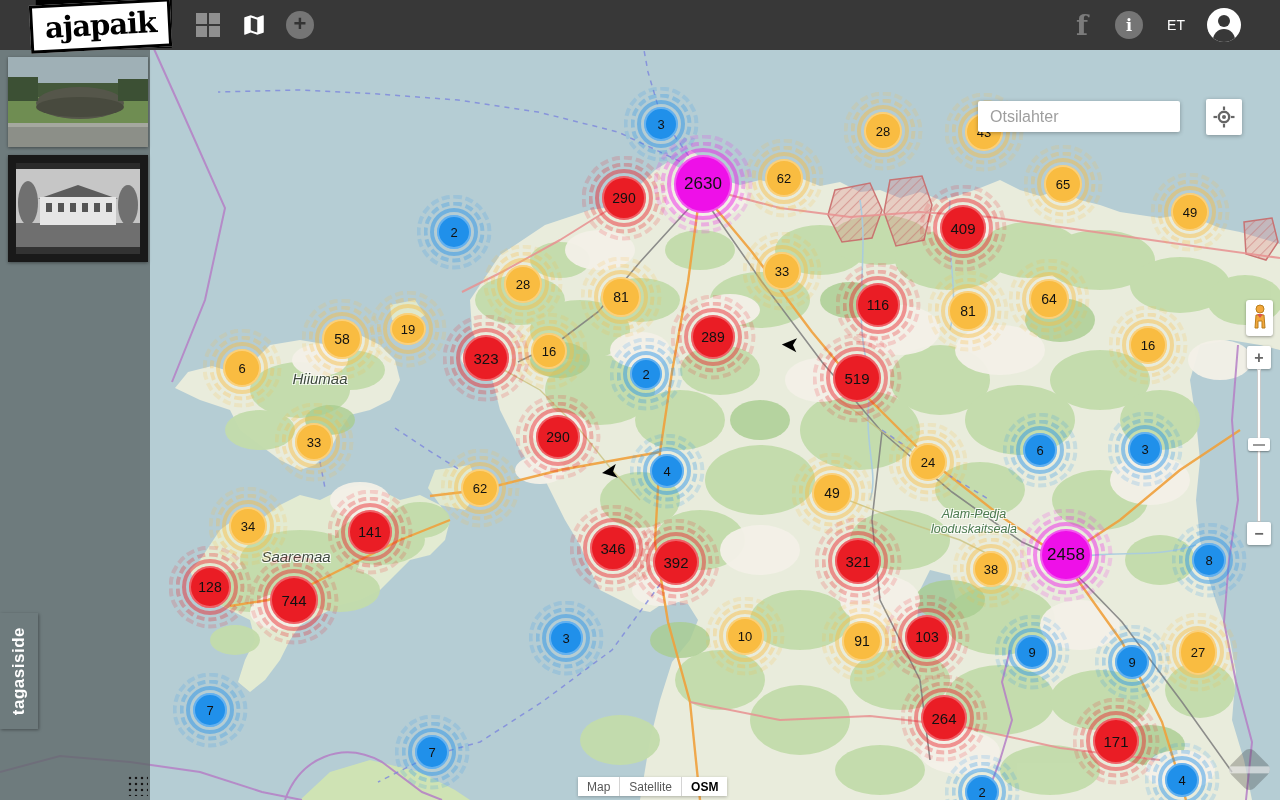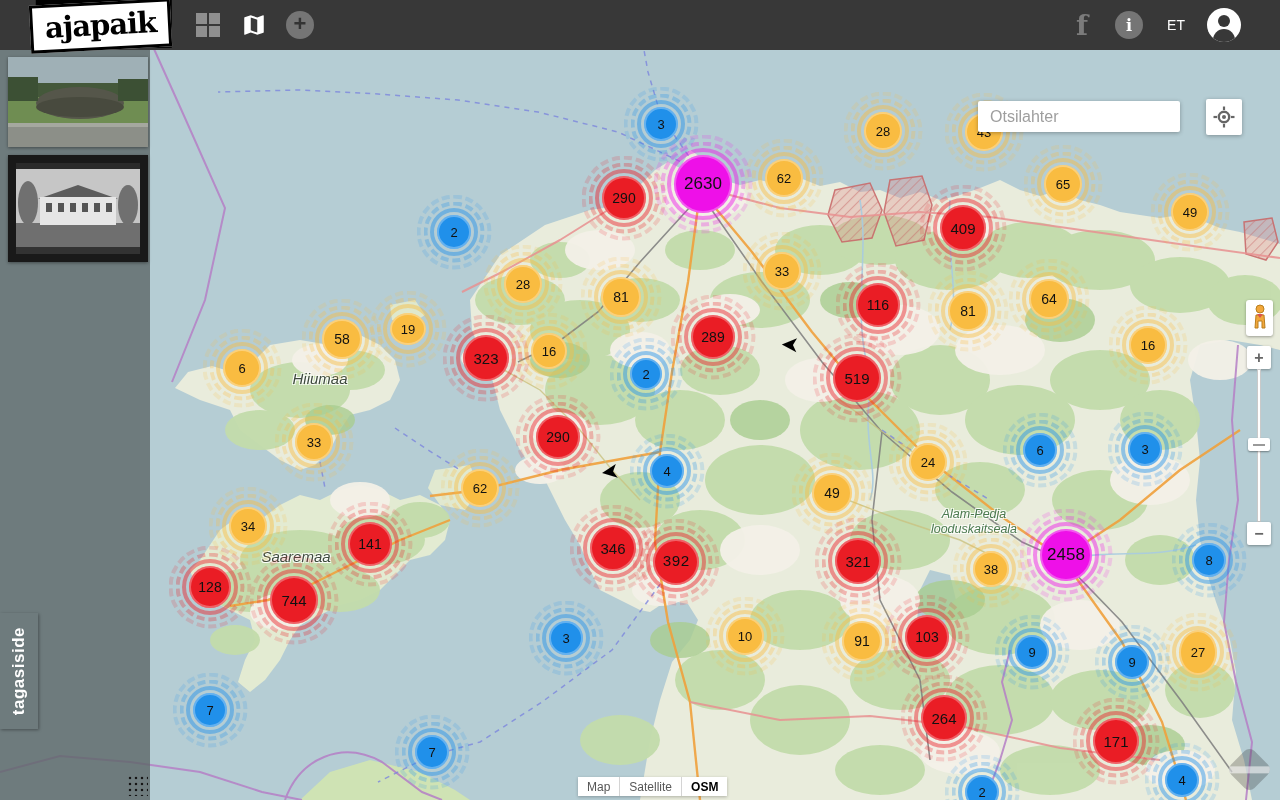--- a/index.html
+++ b/index.html
@@ -448,21 +448,21 @@
         <div class="ring" style="height: 67px; width: 67px; border: 4px dashed rgba(249, 188, 65, 0.28);"></div>
         <div class="ring" style="height: 81px; width: 81px; border: 4px dashed rgba(249, 188, 65, 0.16);"></div>
         <div class="dot" style="height: 40px; width: 40px; background: rgb(249, 188, 65); font-size: 14px;">49</div>
       </div>
       <div class="cluster" style="left: 248px; top: 526px; height: 82px; width: 82px;">
         <div class="ring" style="height: 52px; width: 52px; border: 4px solid rgba(249, 188, 65, 0.45);"></div>
         <div class="ring" style="height: 65px; width: 65px; border: 4px dashed rgba(249, 188, 65, 0.28);"></div>
         <div class="ring" style="height: 79px; width: 79px; border: 4px dashed rgba(249, 188, 65, 0.16);"></div>
         <div class="dot" style="height: 38px; width: 38px; background: rgb(249, 188, 65); font-size: 13px;">34</div>
       </div>
-      <div class="cluster" style="left: 370px; top: 544px; height: 88px; width: 88px;">
+      <div class="cluster" style="left: 370px; top: 532px; height: 88px; width: 88px;">
         <div class="ring" style="height: 58px; width: 58px; border: 4px solid rgba(234, 29, 37, 0.45);"></div>
         <div class="ring" style="height: 71px; width: 71px; border: 4px dashed rgba(234, 29, 37, 0.28);"></div>
         <div class="ring" style="height: 85px; width: 85px; border: 4px dashed rgba(234, 29, 37, 0.16);"></div>
         <div class="dot" style="height: 44px; width: 44px; background: rgb(234, 29, 37); font-size: 14px;">141</div>
       </div>
       <div class="cluster" style="left: 613px; top: 548px; height: 90px; width: 90px;">
         <div class="ring" style="height: 60px; width: 60px; border: 4px solid rgba(234, 29, 37, 0.45);"></div>
         <div class="ring" style="height: 73px; width: 73px; border: 4px dashed rgba(234, 29, 37, 0.28);"></div>
         <div class="ring" style="height: 87px; width: 87px; border: 4px dashed rgba(234, 29, 37, 0.16);"></div>
         <div class="dot" style="height: 46px; width: 46px; background: rgb(234, 29, 37); font-size: 15px;">346</div>
@@ -478,21 +478,21 @@
         <div class="ring" style="height: 73px; width: 73px; border: 4px dashed rgba(234, 29, 37, 0.28);"></div>
         <div class="ring" style="height: 87px; width: 87px; border: 4px dashed rgba(234, 29, 37, 0.16);"></div>
         <div class="dot" style="height: 46px; width: 46px; background: rgb(234, 29, 37); font-size: 15px;">321</div>
       </div>
       <div class="cluster" style="left: 1209px; top: 560px; height: 78px; width: 78px;">
         <div class="ring" style="height: 48px; width: 48px; border: 4px solid rgba(32, 144, 234, 0.45);"></div>
         <div class="ring" style="height: 61px; width: 61px; border: 4px dashed rgba(32, 144, 234, 0.28);"></div>
         <div class="ring" style="height: 75px; width: 75px; border: 4px dashed rgba(32, 144, 234, 0.16);"></div>
         <div class="dot" style="height: 34px; width: 34px; background: rgb(32, 144, 234); font-size: 13px;">8</div>
       </div>
-      <div class="cluster" style="left: 676px; top: 562px; height: 90px; width: 90px; font-family: Liberation Mono, monospace;">
+      <div class="cluster" style="left: 676px; top: 562px; height: 90px; width: 90px;">
         <div class="ring" style="height: 60px; width: 60px; border: 4px solid rgba(234, 29, 37, 0.45);"></div>
         <div class="ring" style="height: 73px; width: 73px; border: 4px dashed rgba(234, 29, 37, 0.28);"></div>
         <div class="ring" style="height: 87px; width: 87px; border: 4px dashed rgba(234, 29, 37, 0.16);"></div>
         <div class="dot" style="height: 46px; width: 46px; background: rgb(234, 29, 37); font-size: 15px;">392</div>
       </div>
       <div class="cluster" style="left: 991px; top: 569px; height: 80px; width: 80px;">
         <div class="ring" style="height: 50px; width: 50px; border: 4px solid rgba(249, 188, 65, 0.45);"></div>
         <div class="ring" style="height: 63px; width: 63px; border: 4px dashed rgba(249, 188, 65, 0.28);"></div>
         <div class="ring" style="height: 77px; width: 77px; border: 4px dashed rgba(249, 188, 65, 0.16);"></div>
         <div class="dot" style="height: 36px; width: 36px; background: rgb(249, 188, 65); font-size: 13px;">38</div>

